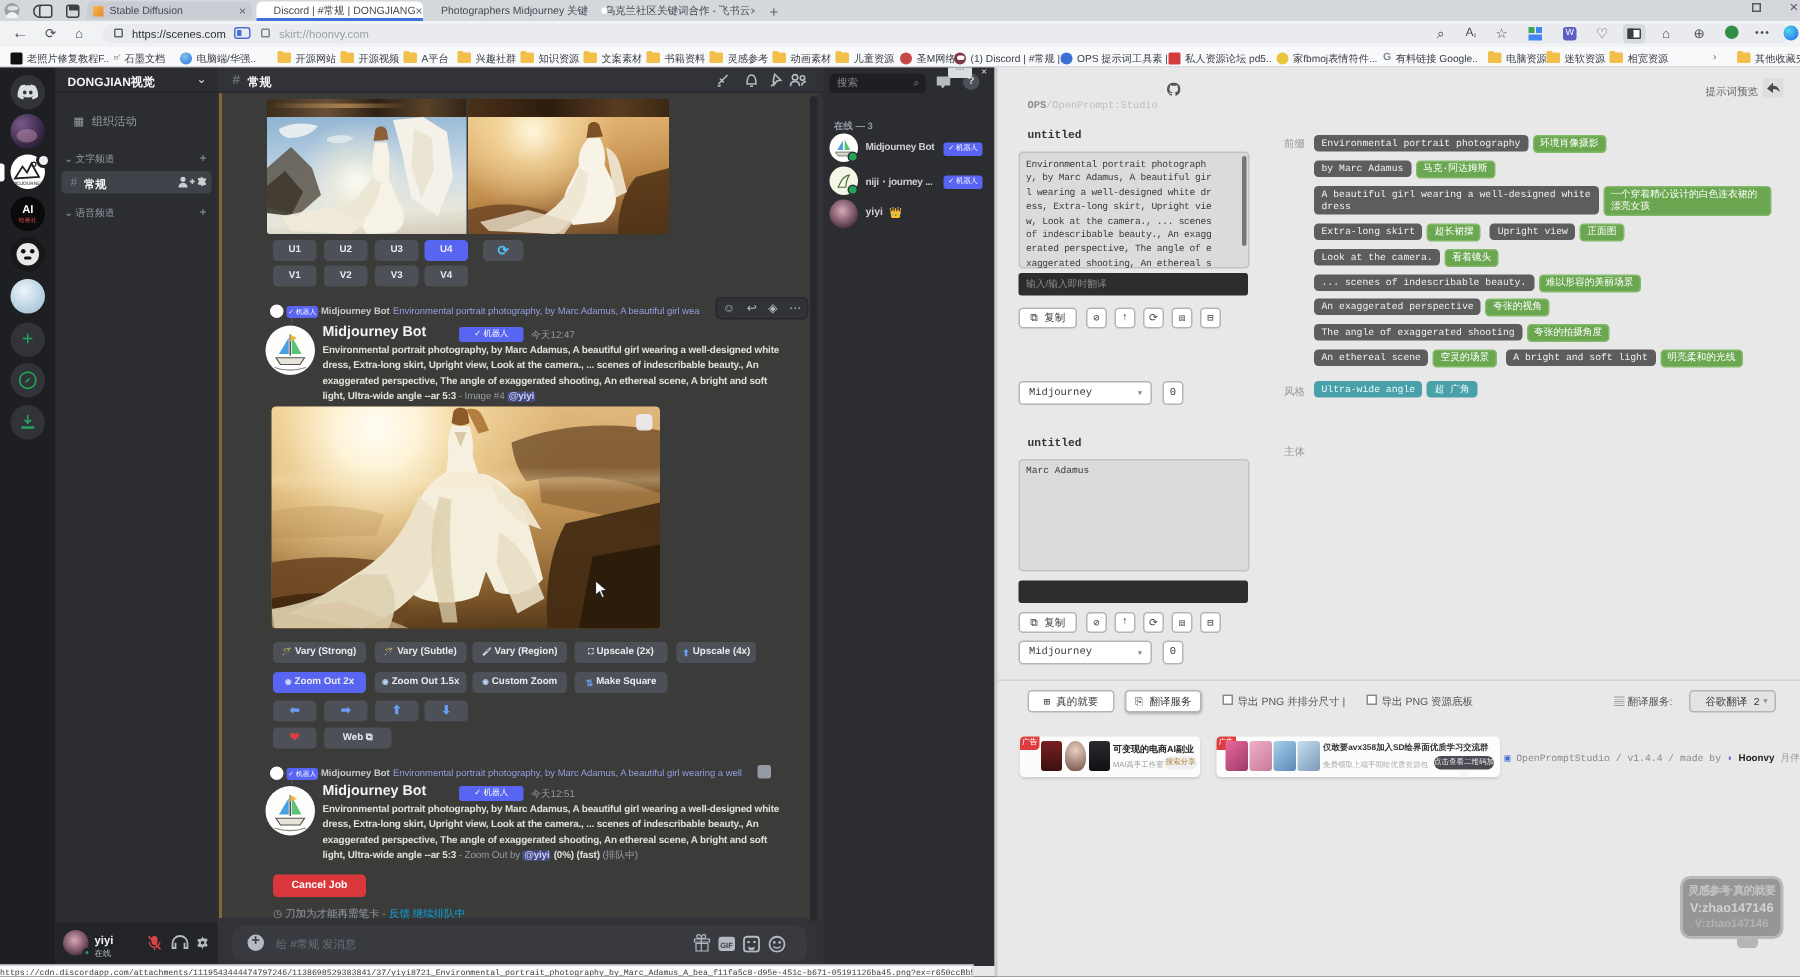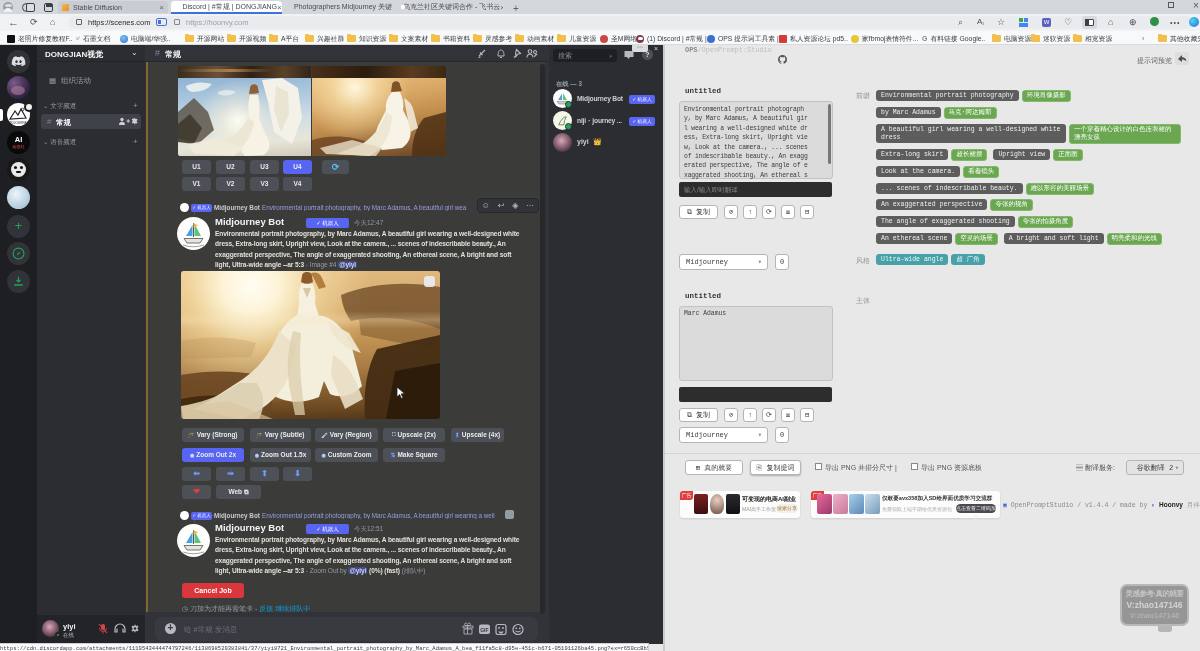--- a/index.html
+++ b/index.html
@@ -59,21 +59,21 @@
 <div class="a" style="left:0;top:14px;width:1200px;height:17px;background:#f0f2f4"></div>
 <div class="nico" style="left:8px;top:16px;font-size:11px">←</div>
 <div class="nico" style="left:30px;top:17px">⟳</div>
 <div class="nico" style="left:50px;top:17px">⌂</div>
 <div class="a" style="left:68px;top:16px;width:1125px;height:13px;background:#e9ebee;border-radius:7px"></div>
 <div class="a" style="left:76px;top:18.5px;width:6px;height:6px;border:1px solid #5f6368;border-radius:1px"></div>
 <div class="a" style="left:88px;top:17.5px;font-size:7.5px;color:#2a2d31">https://scenes.com</div>
 <div class="a" style="left:156px;top:18px;width:11px;height:8px;border:1px solid #4a6fd8;border-radius:2px"></div>
 <div class="a" style="left:158px;top:20px;width:3px;height:4px;background:#4a6fd8"></div>
 <div class="a" style="left:174px;top:18.5px;width:6px;height:6px;border:1px solid #80868b;border-radius:1px"></div>
-<div class="a" style="left:186px;top:17.5px;font-size:7.5px;color:#9aa0a6">https://hoonvy.com</div>
+<div class="a" style="left:186px;top:17.5px;font-size:7.5px;color:#9aa0a6">skirt://hoonvy.com</div>
 
 <div class="nico" style="left:958px">⌕</div>
 <div class="nico" style="left:977px;font-size:8px">A<span style="font-size:5px">₂</span></div>
 <div class="nico" style="left:997px">☆</div>
 <div class="a" style="left:1019px;top:18px;width:4px;height:4px;background:#3aa757"></div>
 <div class="a" style="left:1024px;top:18px;width:4px;height:4px;background:#4285f4"></div>
 <div class="a" style="left:1019px;top:23px;width:9px;height:4px;background:#4285f4"></div>
 <div class="a" style="left:1042px;top:18px;width:9px;height:9px;background:#5a5fc0;border-radius:2px;color:#fff;font-size:6px;text-align:center;line-height:9px">W</div>
 <div class="nico" style="left:1064px">♡</div>
 <div class="a" style="left:1082px;top:16px;width:15px;height:13px;background:#d6d9de;border-radius:3px"></div>
@@ -398,21 +398,21 @@
       </svg></div>
   <div class="a" style="left:565px;top:78px;width:7px;height:7px;border-radius:50%;background:#23a559;border:1.5px solid #2b2d31"></div>
   <div class="a" style="left:577px;top:72px;font-size:6.7px;color:#cdced1;font-weight:bold;letter-spacing:-0.2px">niji・journey ...</div>
   <div class="a" style="left:629px;top:71.5px;width:26px;height:9px;background:#5865f2;border-radius:2px;color:#fff;font-size:4.8px;text-align:center;line-height:9px">✓ 机器人</div>
   <div class="a" style="left:553px;top:88px;width:19px;height:19px;border-radius:50%;background:radial-gradient(circle at 45% 40%,#d8a8b8,#5a3a4a 70%,#2a1a22)"></div>
   <div class="a" style="left:577px;top:93px;font-size:7px;color:#cdced1;font-weight:bold">yiyi</div>
   <div class="a" style="left:593px;top:93px;font-size:7px">👑</div>
 </div>
 
 <div id="panel" class="a" style="left:665px;top:45px;width:535px;height:606px;background:#e8e8e9">
-  <div class="a mono" style="left:20px;top:1px;font-size:6.9px"><span style="color:#8a8a8a;font-weight:bold">OPS</span><span style="color:#bfbfbf">/OpenPrompt:Studio</span></div>
+  <div class="a mono" style="left:20px;top:22px;font-size:6.9px"><span style="color:#8a8a8a;font-weight:bold">OPS</span><span style="color:#bfbfbf">/OpenPrompt:Studio</span></div>
   <svg class="a" style="left:113px;top:10px" width="9" height="9" viewBox="0 0 16 16">
       <path d="M8 0C3.58 0 0 3.58 0 8c0 3.54 2.29 6.53 5.47 7.59.4.07.55-.17.55-.38 0-.19-.01-.82-.01-1.49-2.01.37-2.53-.49-2.69-.94-.09-.23-.48-.94-.82-1.13-.28-.15-.68-.52-.01-.53.63-.01 1.08.58 1.23.82.72 1.21 1.87.87 2.33.66.07-.52.28-.87.51-1.07-1.78-.2-3.64-.89-3.64-3.95 0-.87.31-1.59.82-2.15-.08-.2-.36-1.02.08-2.12 0 0 .67-.21 2.2.82.64-.18 1.32-.27 2-.27s1.36.09 2 .27c1.53-1.04 2.2-.82 2.2-.82.44 1.1.16 1.92.08 2.12.51.56.82 1.27.82 2.15 0 3.07-1.87 3.75-3.65 3.95.29.25.54.73.54 1.48 0 1.07-.01 1.93-.01 2.2 0 .21.15.46.55.38A8.01 8.01 0 0016 8c0-4.42-3.58-8-8-8z" fill="#555"></path>
     </svg>
   <div class="a" style="left:472px;top:11px;font-size:7px;color:#666">提示词预览</div>
   <div class="a" style="left:510px;top:7px;width:14px;height:13px;background:#dedede;border-radius:2px"></div>
   <svg class="a" style="left:512px;top:9px" width="10" height="9" viewBox="0 0 10 9">
       <path d="M1 5 L5 1 L5 3.2 C7.5 3.2 9 4.5 9.5 7.5 C8 5.8 6.8 5.4 5 5.4 L5 8 Z" fill="#4a4a58"></path>
     </svg>
 
   <div class="a mono" style="left:20px;top:42px;font-size:7.5px;font-weight:bold;color:#333">untitled</div>
@@ -482,21 +482,21 @@
   <div class="pbtn a" style="left:59px;top:363px;width:14px;height:14px">⊘</div>
   <div class="pbtn a" style="left:78px;top:363px;width:14px;height:14px">↑</div>
   <div class="pbtn a" style="left:97px;top:363px;width:14px;height:14px">⟳</div>
   <div class="pbtn a" style="left:116px;top:363px;width:14px;height:14px">⧈</div>
   <div class="pbtn a" style="left:135px;top:363px;width:14px;height:14px">⊟</div>
   <div class="pbtn a" style="left:14px;top:382px;width:89px;height:16px;justify-content:flex-start;padding-left:6px">Midjourney<span style="position:absolute;right:5px;color:#888">▾</span></div>
   <div class="pbtn a" style="left:110px;top:382px;width:14px;height:16px">0</div>
 
   <div class="a" style="left:0;top:408px;width:535px;height:1px;background:#d4d4d4"></div>
   <div class="pbtn a" style="left:20px;top:415px;width:58px;height:15px">⊞ 真的就要</div>
-  <div class="pbtn a" style="left:85px;top:415px;width:51px;height:15px;box-shadow:0 1px 2px rgba(0,0,0,.25)">⎘ 复制提词</div>
+  <div class="pbtn a" style="left:85px;top:415px;width:51px;height:15px;box-shadow:0 1px 2px rgba(0,0,0,.25)">⎘ 翻译服务</div>
   <div class="a" style="left:150px;top:418px;font-size:7px;color:#555"><span class="chk"></span>导出 PNG 并排分尺寸 |</div>
   <div class="a" style="left:246px;top:418px;font-size:7px;color:#555"><span class="chk"></span>导出 PNG 资源底板</div>
   <div class="a" style="left:411px;top:418px;font-size:7px;color:#555">▤ 翻译服务:</div>
   <div class="pbtn a" style="left:461px;top:415px;width:58px;height:15px;background:#e3e3e3">谷歌翻译 2<span style="position:absolute;right:4px;color:#888">▾</span></div>
 
   <div class="a" style="left:15px;top:446px;width:120px;height:27px;background:#fcfcfc;border-radius:3px;box-shadow:0 1px 2px rgba(0,0,0,.12)">
     <div class="a" style="left:0;top:0;width:13px;height:9px;background:#e03e3e;border-radius:3px 0 3px 0;color:#fff;font-size:5px;text-align:center;line-height:9px">广告</div>
     <div class="a" style="left:14px;top:3px;width:14px;height:20px;background:linear-gradient(#7a2020,#3a1010);border-radius:2px"></div>
     <div class="a" style="left:30px;top:3px;width:14px;height:20px;background:radial-gradient(circle at 50% 30%,#e8d0c0,#705048);border-radius:50% 50% 40% 40%"></div>
     <div class="a" style="left:46px;top:3px;width:14px;height:20px;background:linear-gradient(#2a2a30,#101014);border-radius:2px"></div>

